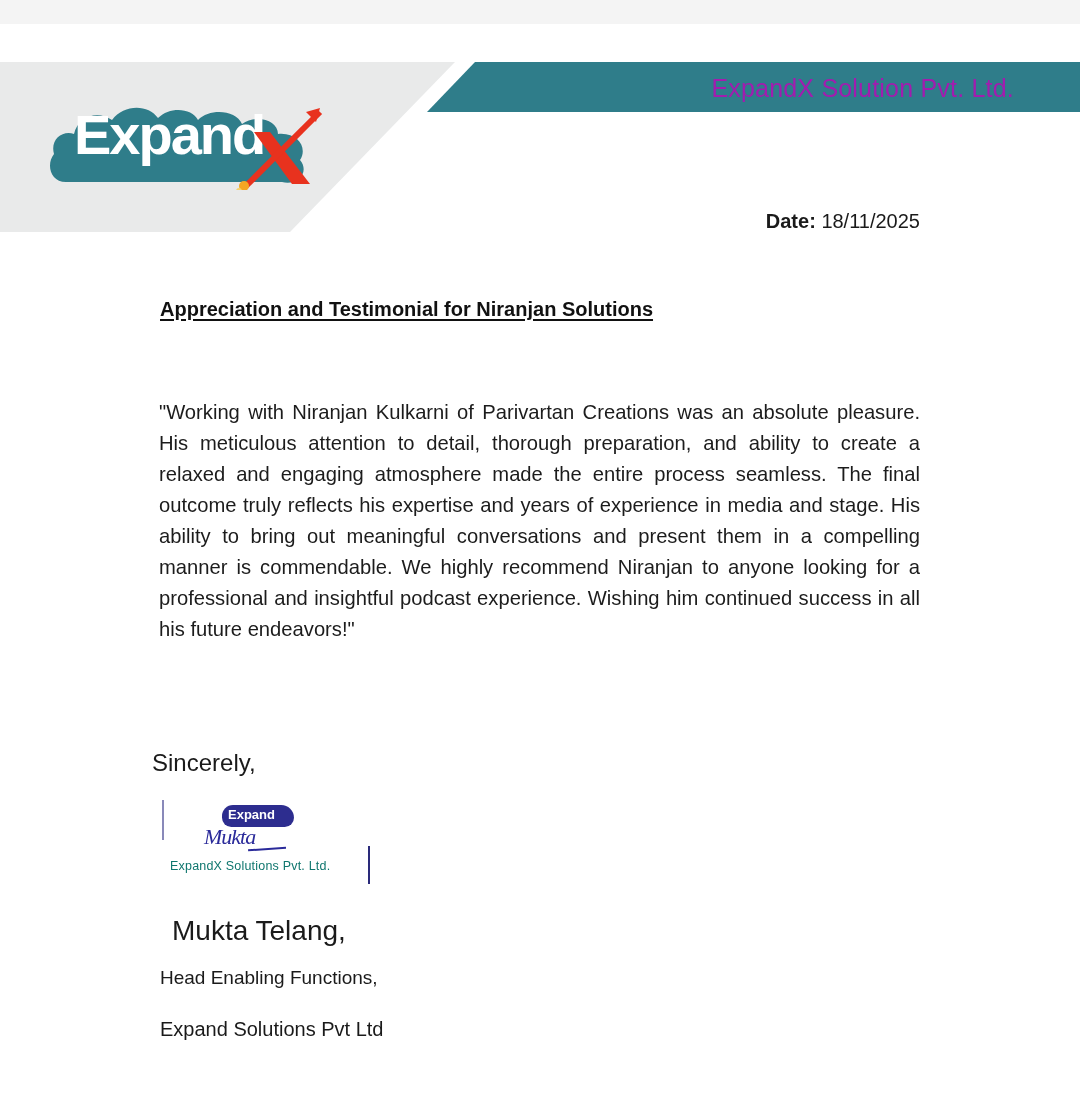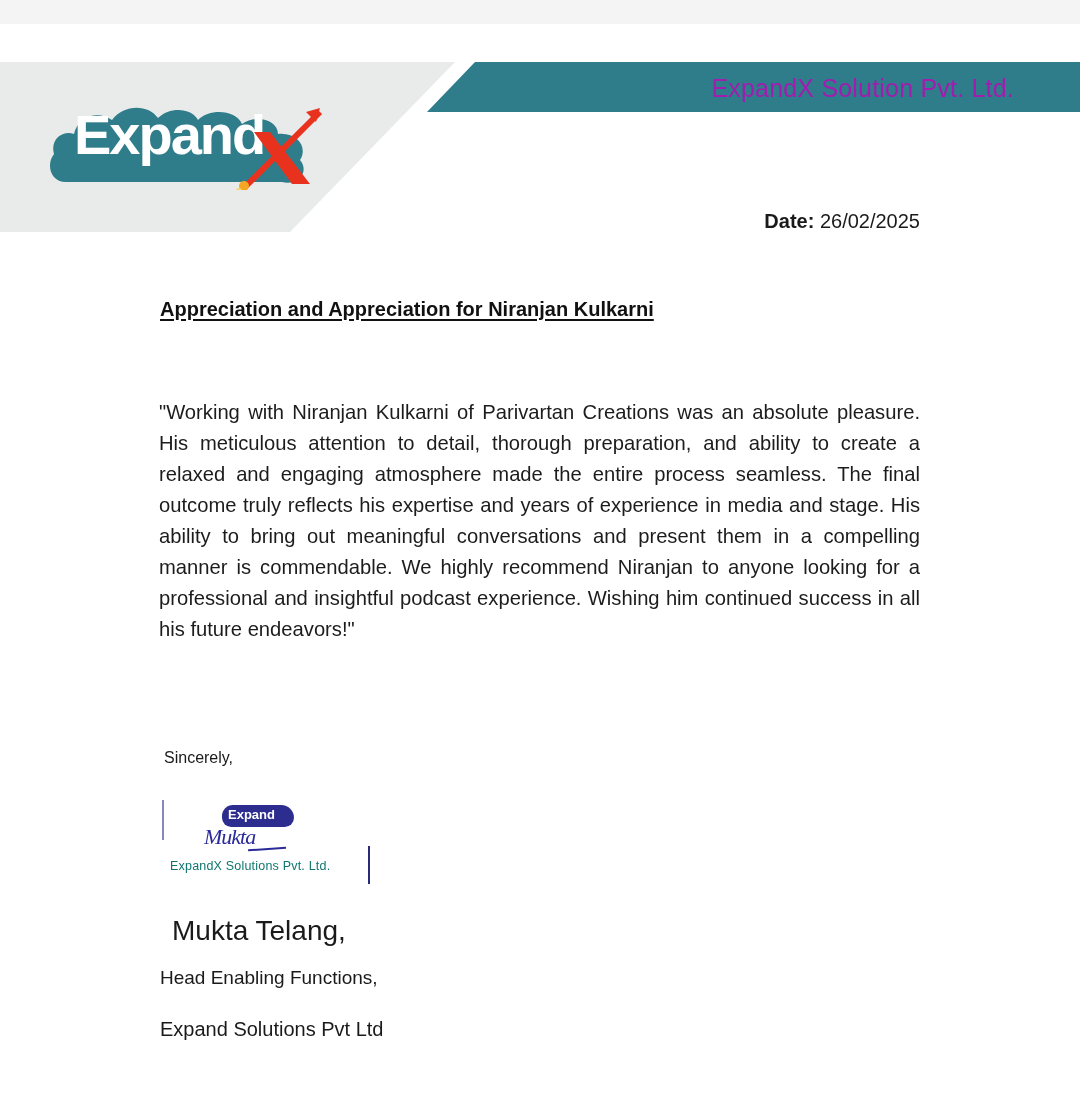--- a/index.html
+++ b/index.html
@@ -33,21 +33,21 @@
     position: absolute; left: 160px; top: 298px;
     font-size: 20px; font-weight: bold; text-decoration: underline; text-underline-offset: 3px;
     color: #111;
   }
 
   .body-text {
     position: absolute; left: 159px; top: 397px; width: 761px;
     font-size: 20.2px; line-height: 31px; text-align: justify; color: #1c1c1c;
   }
 
-  .closing { position: absolute; left: 164px; top: 749px; font-size: 16px; }
+  .closing { position: absolute; left: 152px; top: 749px; font-size: 24px; }
 
   .stamp { position: absolute; left: 160px; top: 796px; width: 220px; height: 92px; }
   .stamp .bar-left { position: absolute; left: 2px; top: 4px; width: 2px; height: 40px; background: #3a3a8a; opacity: 0.6; }
   .stamp .bar-right { position: absolute; left: 208px; top: 50px; width: 2px; height: 38px; background: #2a2a7a; }
   .stamp .cloud { position: absolute; left: 62px; top: 9px; width: 72px; height: 22px; background: #2d2d8f; border-radius: 12px 14px 10px 10px; }
   .stamp .cloud-word { position: absolute; left: 68px; top: 11px; color: #fff; font-size: 13px; font-weight: bold; }
   .stamp .sig { position: absolute; left: 44px; top: 28px; color: #2a2a9a; font-family: Liberation Serif, serif; font-style: italic; font-size: 22px; letter-spacing: -1px; }
   .stamp .sig-underline { position: absolute; left: 88px; top: 52px; width: 38px; height: 1.5px; background: #2a2a9a; transform: rotate(-4deg); }
   .stamp .stamp-text { position: absolute; left: 10px; top: 63px; color: #0f766e; font-size: 12.5px; letter-spacing: 0.2px; }
 
@@ -78,24 +78,24 @@
       <line x1="20" y1="96" x2="94" y2="22" stroke="#e8321e" stroke-width="6"></line>
       <polygon points="94,18 80,22 90,32" fill="#e8321e"></polygon>
       <circle cx="18" cy="96" r="5" fill="#f5a623"></circle>
       <circle cx="13" cy="101" r="3" fill="#f7d36a"></circle>
     </svg>
   </div>
 </div>
 
 <div class="date-line">
   <b>Date:</b>
-  <span>26/02/2025</span>
+  <span>18/11/2025</span>
 </div>
 
-<div class="subject">Appreciation and Appreciation for Niranjan Kulkarni</div>
+<div class="subject">Appreciation and Testimonial for Niranjan Solutions</div>
 
 <div class="body-text">"Working with Niranjan Kulkarni of Parivartan Creations was an absolute pleasure. His meticulous attention to detail, thorough preparation, and ability to create a relaxed and engaging atmosphere made the entire process seamless. The final outcome truly reflects his expertise and years of experience in media and stage. His ability to bring out meaningful conversations and present them in a compelling manner is commendable. We highly recommend Niranjan to anyone looking for a professional and insightful podcast experience. Wishing him continued success in all his future endeavors!"</div>
 
 <div class="closing">Sincerely,</div>
 
 <div class="stamp">
   <div class="bar-left"></div>
   <div class="cloud"></div>
   <span class="cloud-word">Expand</span>
   <span class="sig">Mukta</span>

